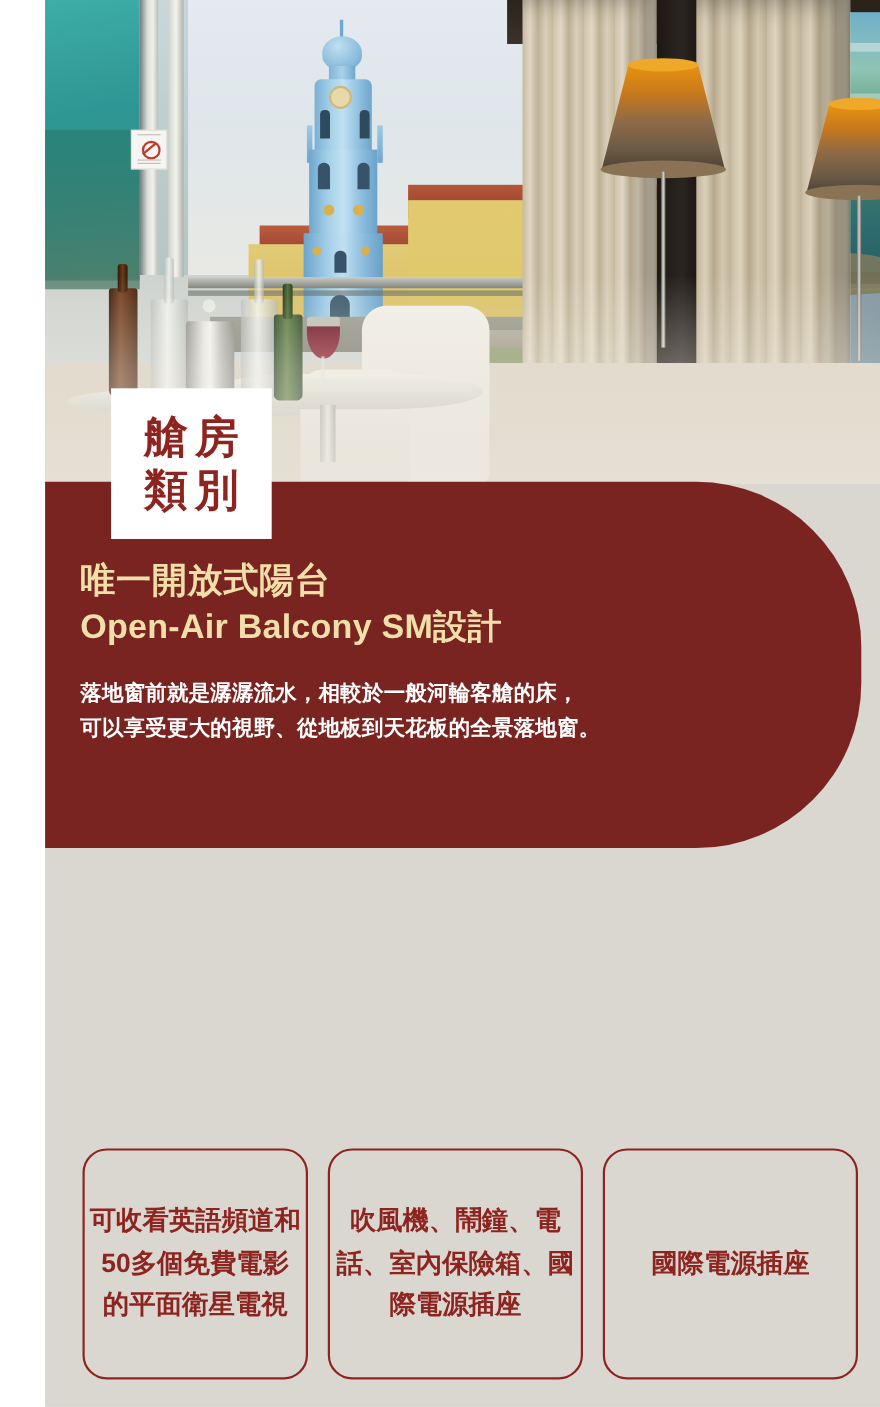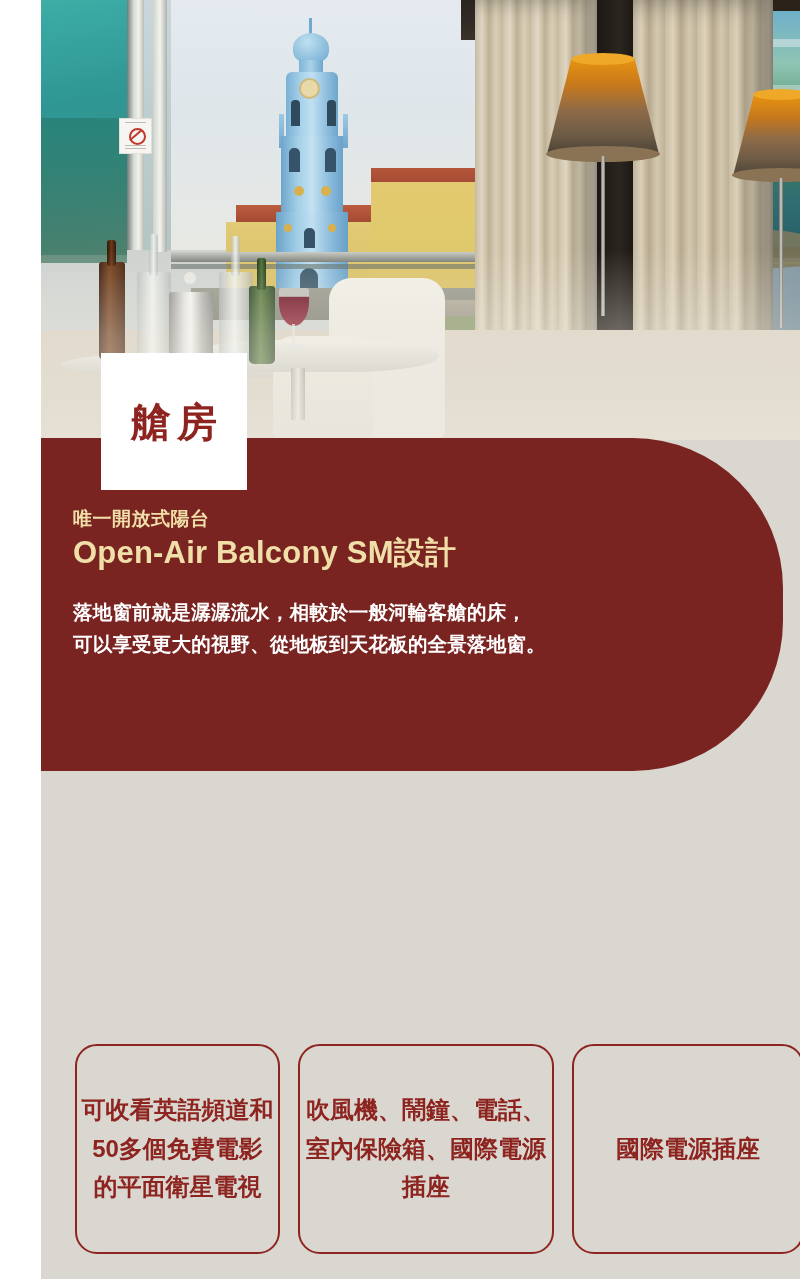--- a/index.html
+++ b/index.html
@@ -307,21 +307,21 @@
     left: 0; top: 438px;
     width: 742px; height: 333px;
     background: #7A2421;
     border-radius: 0 150px 150px 0;
     z-index: 4;
     box-sizing: border-box;
     padding: 68px 0 0 32px;
   }
   .banner-title {
     color: #F0DFA8;
-    font-size: 19px;
+    font-size: 32px;
     font-weight: 700;
     line-height: 1.35;
     letter-spacing: .5px;
     white-space: nowrap;
   }
   .banner-title.en {
     font-size: 31px;
     letter-spacing: .2px;
   }
   .banner-sub {
@@ -362,21 +362,21 @@
     font-weight: 700;
     line-height: 1.6;
     display: flex;
     align-items: center;
     justify-content: center;
     text-align: center;
     box-sizing: border-box;
     padding: 6px 4px;
   }
   .feature.f1 { width: 205px; }
-  .feature.f2 { width: 256px; }
+  .feature.f2 { width: 232px; }
   .feature.f3 { width: 232px; }
 </style>
 </head>
 <body>
 
 <div id="page">
 
   <div class="hero">
     <div class="hero-sky"></div>
 
@@ -478,20 +478,21 @@
 
     <div class="wineglass"></div>
     <div class="wstem"></div>
     <div class="wfoot"></div>
 
     <div class="photo-fade"></div>
   </div>
 
   <div class="label-box">
     <div class="ln">艙房</div>
+    <div class="ln">類別</div>
   </div>
 
   <div class="banner">
     <div class="banner-title">唯一開放式陽台</div>
     <div class="banner-title en">Open-Air Balcony SM設計</div>
     <div class="banner-sub">落地窗前就是潺潺流水，相較於一般河輪客艙的床，</div>
     <div class="banner-sub" style="margin-top:0;">可以享受更大的視野、從地板到天花板的全景落地窗。</div>
   </div>
 
 

